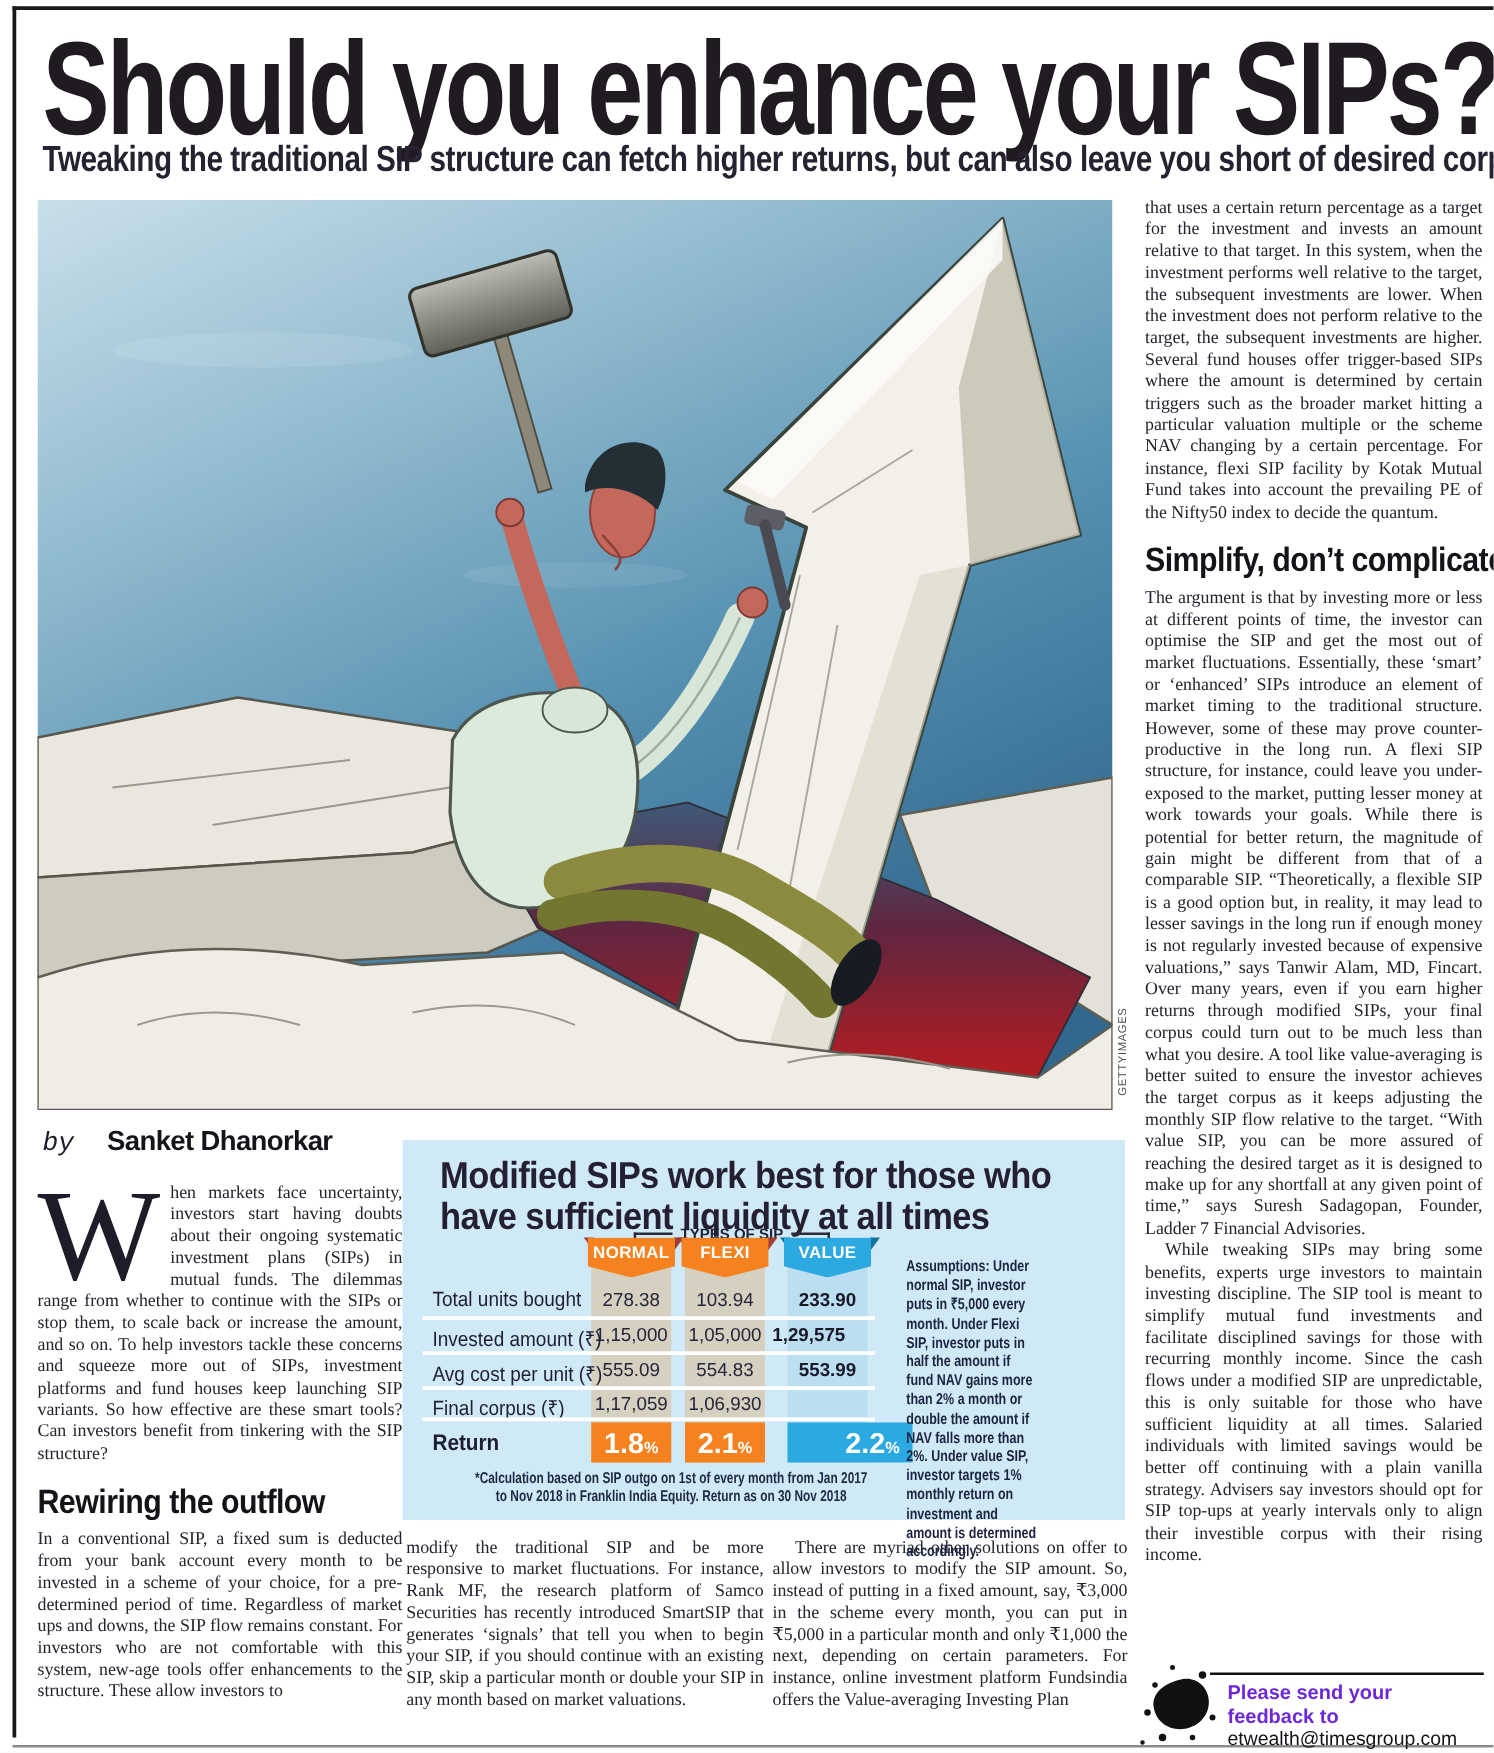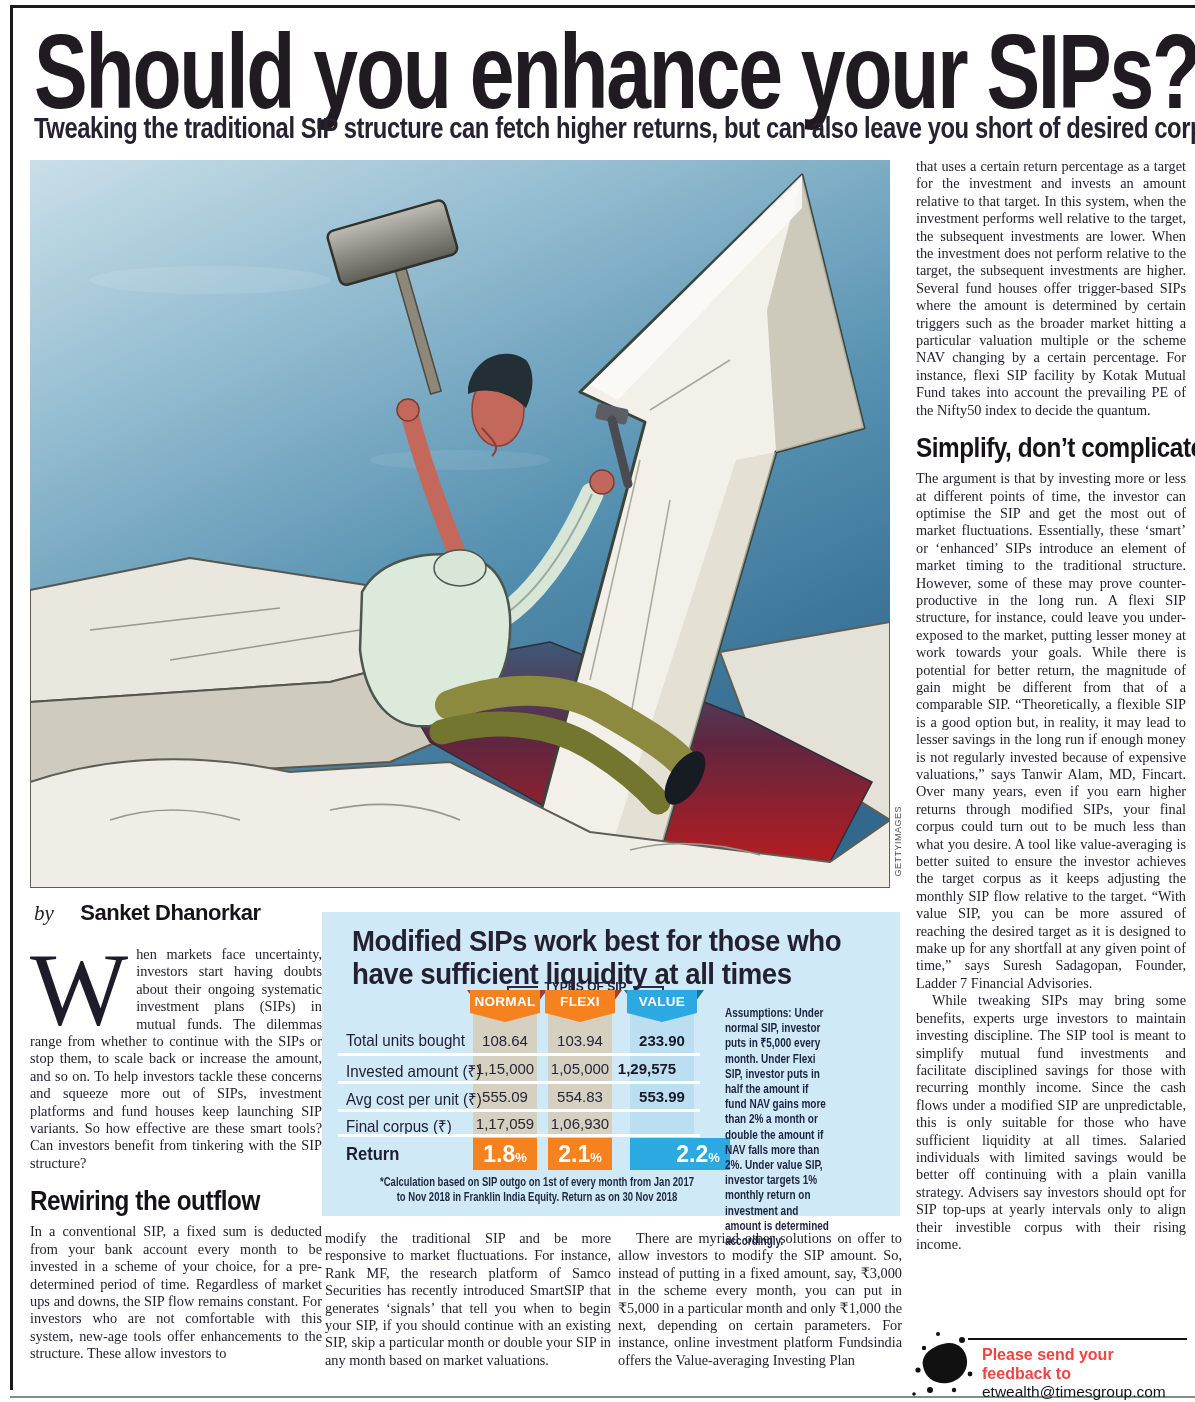--- a/index.html
+++ b/index.html
@@ -20,21 +20,21 @@
          text-align:justify;color:#23222e;}
   .colL{position:absolute;left:30px;top:946px;width:292px;}
   .colM{position:absolute;left:325px;top:1230px;width:286px;}
   .colR3{position:absolute;left:618px;top:1230px;width:284px;}
   .colR{position:absolute;left:916px;top:158px;width:270px;}
   .dropcap{float:left;font-family:"Liberation Serif",serif;font-size:104px;line-height:82px;
            font-weight:400;color:#1d1c28;margin:2px 8px 0 0;}
   .sechead{font-family:"Liberation Sans",sans-serif;font-weight:700;font-size:27px;color:#151318;
            letter-spacing:-.5px;transform:scaleX(.9);transform-origin:0 0;white-space:nowrap;margin:14px 0 6px 0;}
   .byline{position:absolute;left:34px;top:900px;}
-  .byline .by{font-family:Liberation Serif, serif;font-style:italic;font-size:21px;color:#1d1c28;}
+  .byline .by{font-family:Liberation Mono, monospace;font-style:italic;font-size:21px;color:#1d1c28;}
   .byline .name{font-weight:700;font-size:22px;letter-spacing:-.5px;color:#16141a;margin-left:22px;}
   
   #panel{position:absolute;left:322px;top:912px;width:578px;height:304px;background:#cfe9f6;}
   #panel .title{position:absolute;left:30px;top:12px;width:600px;font-size:30px;font-weight:700;
                 line-height:33px;color:#241f31;letter-spacing:-.5px;transform:scaleX(.92);transform-origin:0 0;}
   #types{position:absolute;left:185px;top:68px;width:157px;height:14px;display:flex;align-items:center;}
   #types .tline{flex:1;height:2px;background:#2b2b3a;}
   #types .tlabel{font-size:12px;font-weight:700;color:#232338;margin:0 6px;white-space:nowrap;}
   #types .tick{position:absolute;width:2px;height:9px;background:#2b2b3a;top:6px;}
   .band{position:absolute;top:96px;height:162px;width:64px;}
@@ -50,21 +50,21 @@
   .chip{position:absolute;top:226px;width:64px;height:32px;color:#fff;text-align:center;line-height:32px;}
   .chip .num{font-size:23px;font-weight:700;}
   .chip .pct{font-size:13px;font-weight:700;}
   #assump{position:absolute;left:403px;top:94px;width:130px;font-size:12.5px;line-height:15.2px;
           font-weight:700;color:#1c2340;transform:scaleX(.8);transform-origin:0 0;}
   #footnote{position:absolute;left:5px;top:263px;width:420px;font-size:12.5px;line-height:15px;
             font-weight:700;color:#1d2742;text-align:center;transform:scaleX(.76);transform-origin:center top;}
   
   #feedback{position:absolute;left:916px;top:1338px;width:271px;}
   #feedback .fb-text{margin-left:52px;border-top:2.5px solid #111;border-bottom:2.5px solid #111;padding:5px 0 6px 14px;}
-  #feedback .l1{font-weight:700;font-size:16px;color:#ef4444;line-height:19px;}
+  #feedback .l1{font-weight:700;font-size:16px;color:#6d28d9;line-height:19px;}
   #feedback .l2{font-size:15.5px;color:#16141a;line-height:18px;}
   #splat{position:absolute;left:-6px;top:-12px;}
 </style>
 </head>
 <body>
 
 <div id="page">
 
   <div class="rule" style="left:10px;top:5px;width:1185px;height:3px;"></div>
   <div class="rule" style="left:10px;top:5px;width:2.5px;height:1385px;"></div>
@@ -195,21 +195,21 @@
     <i class="fold" style="left:217px;border-width:11px 8px 0 0;border-color:#a23f35 transparent transparent transparent;"></i>
     <div class="ribbon" style="left:148px;background:#f5821f;">NORMAL</div>
     <i class="fold" style="left:220px;border-width:0 8px 11px 0;border-color:transparent #a23f35 transparent transparent;"></i>
     <i class="fold" style="left:292px;border-width:11px 8px 0 0;border-color:#a23f35 transparent transparent transparent;"></i>
     <div class="ribbon" style="left:223px;background:#f5821f;">FLEXI</div>
     <i class="fold" style="left:302px;border-width:0 8px 11px 0;border-color:transparent #17739c transparent transparent;"></i>
     <i class="fold" style="left:374px;border-width:11px 8px 0 0;border-color:#17739c transparent transparent transparent;"></i>
     <div class="ribbon" style="left:305px;background:#2ba9e0;">VALUE</div>
 
     <div class="rowlabel" style="top:119px;">Total units bought</div>
-    <div class="cellv" style="left:151px;top:120px;">108.64</div>
+    <div class="cellv" style="left:151px;top:120px;">278.38</div>
     <div class="cellv" style="left:226px;top:120px;">103.94</div>
     <div class="cellv bold" style="left:308px;top:120px;">233.90</div>
     <div class="sep" style="top:141px;"></div>
 
     <div class="rowlabel" style="top:147px;">Invested amount (₹)</div>
     <div class="cellv" style="left:151px;top:148px;">1,15,000</div>
     <div class="cellv" style="left:226px;top:148px;">1,05,000</div>
     <div class="cellv bold" style="left:293px;top:148px;">1,29,575</div>
     <div class="sep" style="top:169px;"></div>
 

